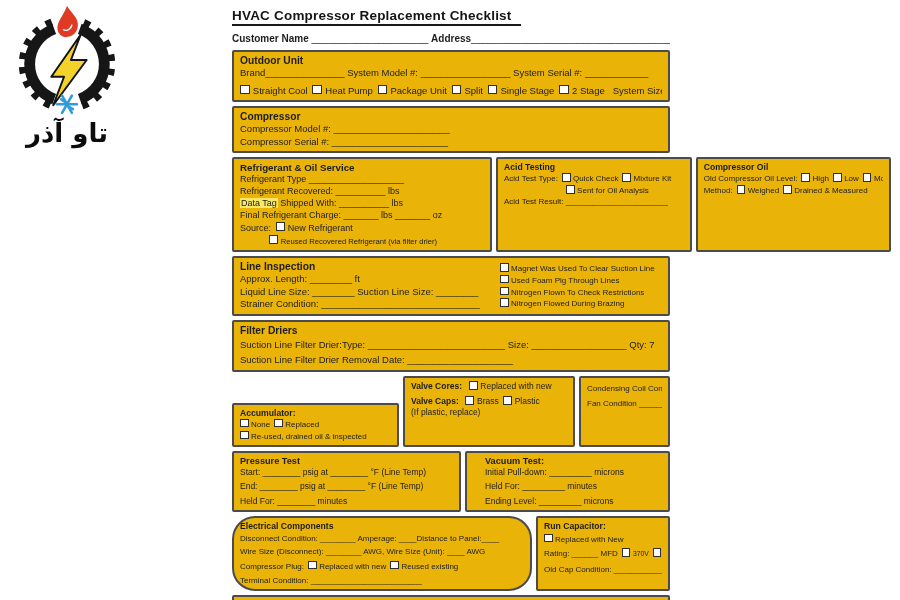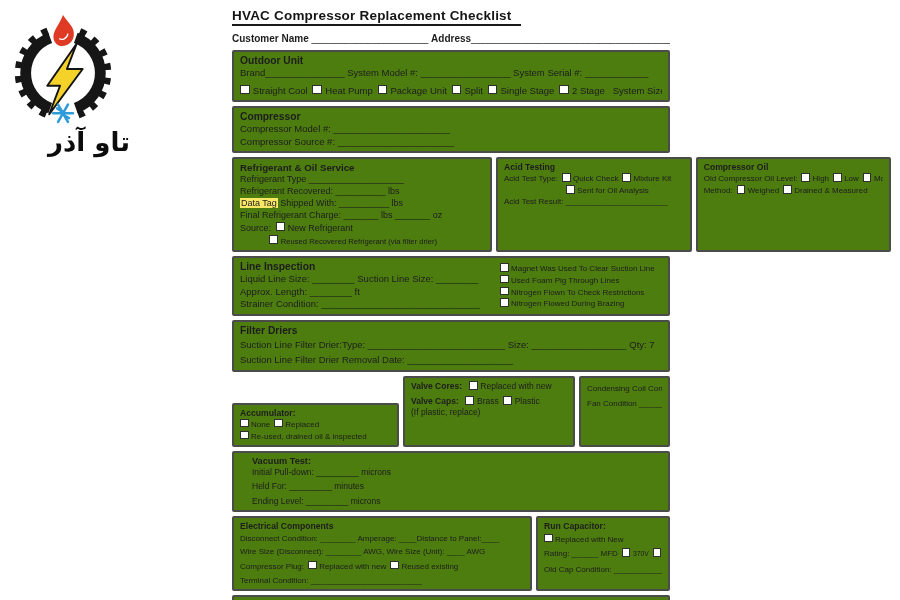--- a/index.html
+++ b/index.html
@@ -1,28 +1,28 @@
 <!DOCTYPE html>
 <html><head>
 <meta charset="utf-8">
 <style>
   html,body{margin:0;padding:0;}
   body{
     width:900px;height:600px;background:#ffffff;position:relative;overflow:hidden;
     font-family:"Liberation Sans","DejaVu Sans",sans-serif;color:#1d1d1d;
   }
   
-  .logo{position:absolute;left:4px;top:11px;width:126px;}
+  .logo{position:absolute;left:4px;top:2px;width:126px;text-align:center;}
   .logo .mark{font-family:"DejaVu Sans",sans-serif;font-weight:bold;font-size:26px;color:#0c0c0c;margin-top:-6px;letter-spacing:1px;}
   
   .form{position:absolute;left:232px;top:6px;width:438px;}
   .ttl{display:inline-block;font-weight:bold;font-size:13.5px;color:#151515;
        border-bottom:2.2px solid #1a1a1a;padding:0 10px 1px 0;letter-spacing:.2px;}
   .cust{font-size:10px;margin:7px 0 6px 0;white-space:nowrap;overflow:hidden;}
-  .box{border:2px solid #4b4b4b;border-radius:2px;padding:3px 6px;margin-bottom:4px;overflow:hidden;background:#4d7c0f;}
+  .box{border:2px solid #4b4b4b;border-radius:2px;padding:3px 6px;margin-bottom:4px;overflow:hidden;background:#eab308;}
   .row{display:flex;gap:4px;margin-bottom:4px;align-items:stretch;}
   .row .box{margin-bottom:0;}
   .col{display:flex;flex-direction:row;gap:4px;flex:1;}
   .col .box{flex:1;}
   .st{font-weight:bold;font-size:1.08em;margin-bottom:1px;white-space:nowrap;}
   .line{line-height:1.32;white-space:nowrap;overflow:hidden;}
   .fs95{font-size:9.5px;} .fs9{font-size:9px;} .fs85{font-size:8.5px;} .fs8{font-size:8px;}
   .b{font-weight:bold;}
   .hl{background:#f9e866;padding:0 1px;}
   .smx{font-size:.85em;}
@@ -30,21 +30,21 @@
       vertical-align:-.06em;margin:0 .32em 0 .5em;}
   .line > .cb:first-child{margin-left:0;}
   .flex{display:flex;gap:8px;}
   .gt{margin-top:5px;}
   .gt2{margin-top:3px;}
   .li-left{width:252px;flex:0 0 252px;}
   .li-right{flex:1;padding-top:2px;}
   .w-ref{flex:0 0 244px;}
   .w-acc{flex:0 0 151px;margin-top:27px;} .w-valve{flex:0 0 156px;} .w-coil{flex:1;}
   .w-pres{flex:0 0 213px;} .w-vac{flex:1;padding-left:18px;}
-  .w-elec{flex:0 0 284px;} .w-cap{flex:1;}
+  .w-elec{flex:0 0 284px;border-radius:23px;} .w-cap{flex:1;}
 </style>
 </head>
 <body>
 
 <div class="logo">
   <svg width="118" height="118" viewBox="0 0 120 120">
 
     <path d="M44.6 20.7 A45 45 0 0 0 44.6 105.3" fill="none" stroke-width="8" stroke-dasharray="6.5 8" stroke="#161616"></path>
     <path d="M75.4 105.3 A45 45 0 0 0 75.4 20.7" fill="none" stroke-width="8" stroke-dasharray="6.5 8" stroke="#161616"></path>
 
@@ -78,21 +78,21 @@
   <div class="box fs95">
     <div class="st">Outdoor Unit</div>
     <div class="line"><span>Brand_______________  System Model #: _________________  System Serial #: ____________</span></div>
     <div class="line gt"><span class="cb"></span><span>Straight Cool</span><span class="cb"></span><span>Heat Pump</span><span class="cb"></span><span>Package Unit</span><span class="cb"></span><span>Split</span><span class="cb"></span><span>Single Stage</span><span class="cb"></span><span>2 Stage</span><span style="display: inline-block; width: 8px;"></span><span>System Size _____ Tons</span></div>
   </div>
 
   
   <div class="box fs95">
     <div class="st">Compressor</div>
     <div class="line"><span>Compressor Model #: ______________________</span></div>
-    <div class="line"><span>Compressor Source #: ______________________</span></div>
+    <div class="line"><span>Compressor Serial #: ______________________</span></div>
   </div>
 
   
   <div class="row">
     <div class="box fs9 w-ref">
       <div class="st">Refrigerant &amp; Oil Service</div>
       <div class="line"><span>Refrigerant Type ___________________</span></div>
       <div class="line"><span>Refrigerant Recovered: __________ lbs</span></div>
       <div class="line"><span class="hl">Data Tag</span><span> Shipped With: __________ lbs</span></div>
       <div class="line"><span>Final Refrigerant Charge: _______ lbs _______ oz</span></div>
@@ -112,22 +112,22 @@
         <div class="line"><span>Method:</span><span class="cb"></span><span>Weighed</span><span class="cb"></span><span>Drained &amp; Measured</span></div>
       </div>
     </div>
   </div>
 
   
   <div class="box">
     <div class="flex">
       <div class="li-left fs95">
         <div class="st">Line Inspection</div>
+        <div class="line"><span>Approx. Length: ________ ft</span></div>
         <div class="line"><span>Liquid Line Size: ________ Suction Line Size: ________</span></div>
-        <div class="line"><span>Approx. Length: ________ ft</span></div>
         <div class="line"><span>Strainer Condition: ______________________________</span></div>
       </div>
       <div class="li-right fs8">
         <div class="line"><span class="cb"></span><span>Magnet Was Used To Clear Suction Line</span></div>
         <div class="line"><span class="cb"></span><span>Used Foam Pig Through Lines</span></div>
         <div class="line"><span class="cb"></span><span>Nitrogen Flown To Check Restrictions</span></div>
         <div class="line"><span class="cb"></span><span>Nitrogen Flowed During Brazing</span></div>
       </div>
     </div>
   </div>
@@ -152,20 +152,26 @@
       <div class="line"><span>(If plastic, replace)</span></div>
     </div>
     <div class="box fs8 w-coil">
       <div class="line gt2"><span>Condensing Coil Cond. ______</span></div>
       <div class="line gt"><span>Fan Condition ______</span></div>
     </div>
   </div>
 
   
   <div class="row">
+    <div class="box fs85 w-pres">
+      <div class="st">Pressure Test</div>
+      <div class="line"><span>Start: ________ psig at ________ °F (Line Temp)</span></div>
+      <div class="line gt2"><span>End: ________ psig at ________ °F (Line Temp)</span></div>
+      <div class="line gt2"><span>Held For: ________ minutes</span></div>
+    </div>
     <div class="box fs85 w-vac">
       <div class="st">Vacuum Test:</div>
       <div class="line"><span>Initial Pull-down: _________ microns</span></div>
       <div class="line gt2"><span>Held For: _________ minutes</span></div>
       <div class="line gt2"><span>Ending Level: _________ microns</span></div>
     </div>
   </div>
 
   
   <div class="row">

